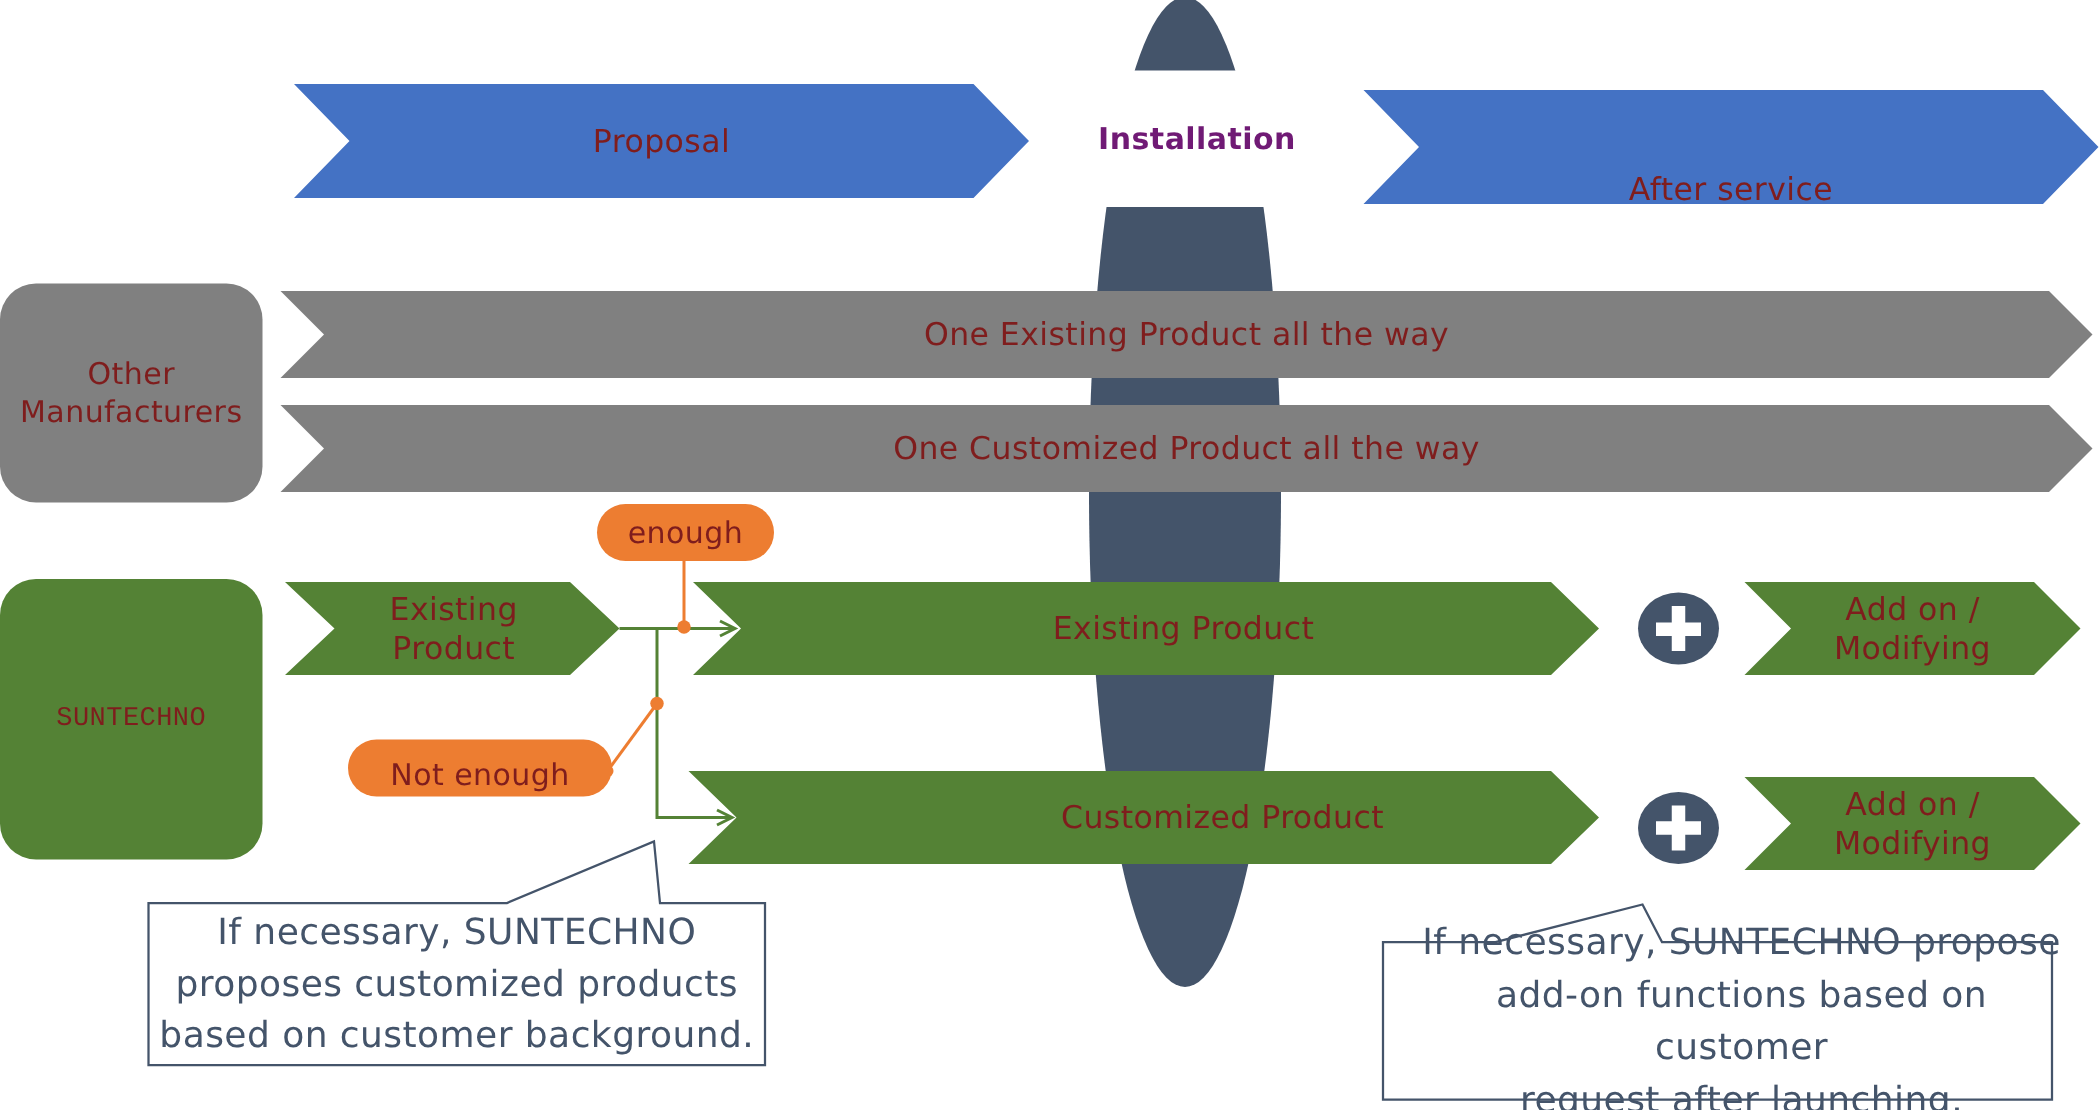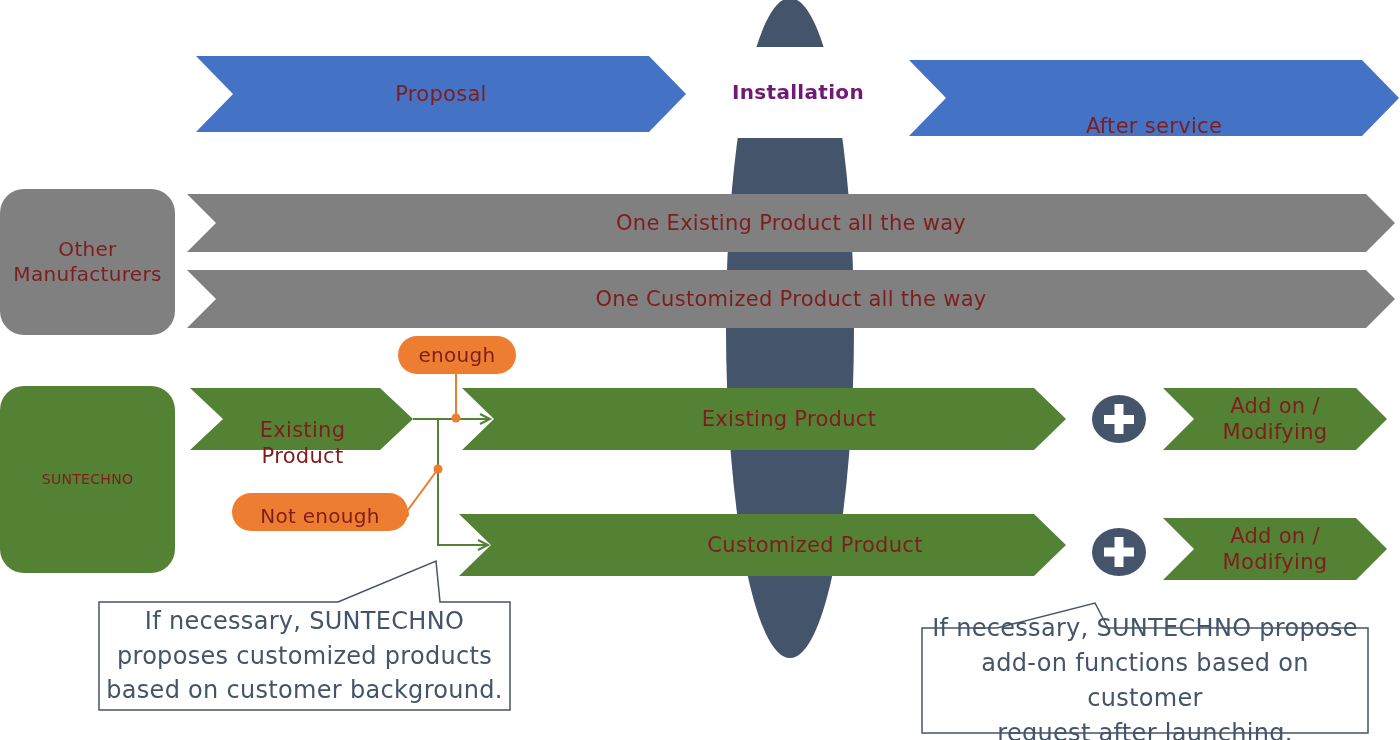--- a/index.html
+++ b/index.html
@@ -4,21 +4,21 @@
 <style>
   html, body { margin: 0; padding: 0; background: #ffffff; }
   body { width: 1400px; height: 740px; position: relative; overflow: hidden;
          font-family: "DejaVu Sans", sans-serif; }
   #canvas { position: absolute; left: 0; top: 0; }
   .lbl { position: absolute; display: flex; align-items: center; justify-content: center;
          text-align: center; color: #7f1d1d; line-height: 1.25; white-space: pre-line;
          font-family: "DejaVu Sans", sans-serif; letter-spacing: 0.3px; }
   .f22 { font-size: 21px; }
   .f20 { font-size: 20px; }
-  .f18 { font-size: 14px; }
+  .f18 { font-size: 18px; font-family: Liberation Mono, monospace; }
   .dark { color: #701a75; }
   .bold { font-weight: bold; }
   .note { color: #44546a; font-size: 24px; line-height: 1.45; }
 </style>
 </head>
 <body>
 
 <svg id="canvas" width="1400" height="740" viewBox="0 0 1400 740">
 
   <ellipse cx="790" cy="328" rx="64" ry="330" fill="#44546a"></ellipse>
@@ -76,29 +76,29 @@
 <div class="lbl f22" style="left:233px; top:56px; width:416px; height:76px;">Proposal</div>
 <div class="lbl f20 dark bold" style="left:700px; top:72px; width:196px; height:40px;">Installation</div>
 <div class="lbl f22" style="left:946px; top:76px; width:416px; height:100px;">After service</div>
 
 <div class="lbl f20" style="left:0px; top:189px; width:175px; height:146px;">Other
 Manufacturers</div>
 <div class="lbl f22" style="left:216px; top:194px; width:1150px; height:58px;">One Existing Product all the way</div>
 <div class="lbl f22" style="left:216px; top:270px; width:1150px; height:58px;">One Customized  Product all the way</div>
 
 <div class="lbl f18" style="left:0px; top:386px; width:175px; height:187px;">SUNTECHNO</div>
-<div class="lbl f22" style="left:205px; top:388px; width:195px; height:62px;margin-top:24px;">Existing
+<div class="lbl f22" style="left:205px; top:388px; width:195px; height:62px;">Existing
 Product</div>
 <div class="lbl f20" style="left:398px; top:336px; width:118px; height:38px;text-align:center;">enough</div>
 <div class="lbl f20" style="left:232px; top:494px; width:176px; height:44px;">Not enough</div>
 <div class="lbl f22" style="left:494px; top:388px; width:590px; height:62px;">Existing Product</div>
 <div class="lbl f22" style="left:520px; top:514px; width:590px; height:62px;">Customized  Product</div>
 <div class="lbl f22" style="left:1180px; top:388px; width:190px; height:62px;">Add on /
 Modifying</div>
 <div class="lbl f22" style="left:1180px; top:518px; width:190px; height:62px;">Add on /
 Modifying</div>
 
 <div class="lbl note" style="left:100px; top:604px; width:409px; height:104px;">If necessary, SUNTECHNO
 proposes customized products
 based on customer background.</div>
-<div class="lbl note" style="left:923px; top:630px; width:444px; height:102px;">If necessary, SUNTECHNO propose
+<div class="lbl note" style="left:923px; top:630px; width:444px; height:102px;padding-left:16px;">If necessary, SUNTECHNO propose
 add-on functions based on customer
 request after launching.</div>
 
 </body></html>

